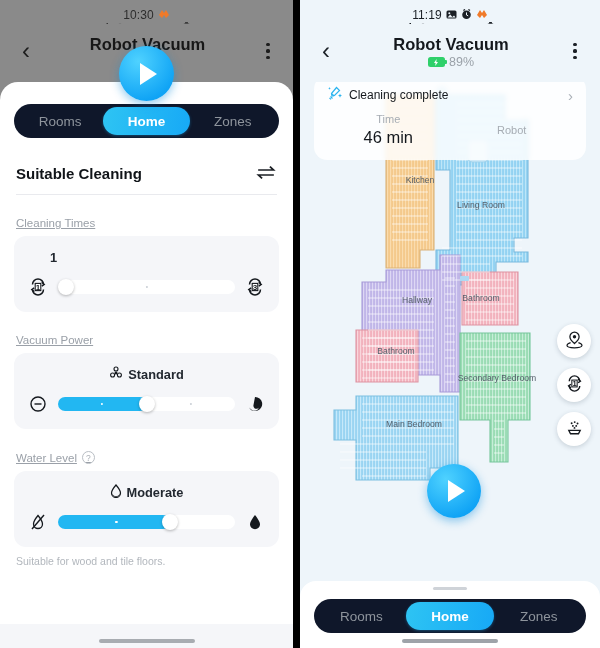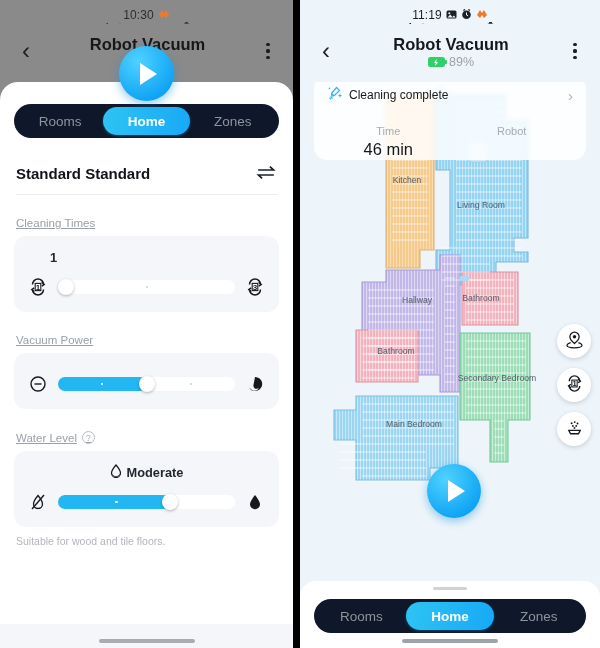--- a/index.html
+++ b/index.html
@@ -201,21 +201,21 @@
     background:rgba(255,255,255,.84); border-radius:13px;
     z-index:20; padding:9px 13px 0 13px; backdrop-filter:blur(2px);
   }
   .sc-head { display:flex; align-items:center; gap:6px; }
   .sc-label { font-size:12px; color:#14181d; }
   .sc-chev {
     margin-left:auto; color:#aab0b7; font-size:15px; cursor:pointer;
     line-height:1;
   }
   .sc-metrics {
-    display:flex; margin-top:20px; position:relative; align-items:flex-start;
+    display:flex; margin-top:8px; position:relative; align-items:center;
   }
   .sc-metric { flex:1; text-align:center; }
   .sc-mlabel { font-size:11px; color:#a6acb3; }
   .sc-mvalue { font-size:16.5px; color:#14181d; margin-top:3px; }
   .sc-vdiv {
     width:1px; background:#dfe4ea; margin:3px 0;
   }
 
   
   .map-wrap { position:absolute; inset:0; z-index:10; }
@@ -329,21 +329,21 @@
 
   <div class="sheet">
 
     <div class="segmented">
       <div class="seg">Rooms</div>
       <div class="seg active">Home</div>
       <div class="seg">Zones</div>
     </div>
 
     <div class="mode-row">
-      <div class="mode-title">Standard Standard</div>
+      <div class="mode-title">Suitable Cleaning</div>
       <div class="swap-ico">
         <svg width="22" height="22" viewBox="0 0 22 22">
           <path d="M4 8 L18 8 M15.5 5.2 L18.5 8 L15.5 8" stroke="#1b1f24" stroke-width="1.7" fill="none" stroke-linecap="square"></path>
           <path d="M4 13 L18 13 M6.5 15.8 L3.5 13 L6.5 13" stroke="#1b1f24" stroke-width="1.7" fill="none" stroke-linecap="square"></path>
         </svg>
       </div>
     </div>
     <div class="divider"></div>
 
     <div class="group-label">
@@ -376,20 +376,31 @@
             <rect x="7.2" y="6.4" width="5.6" height="7.2" stroke="#15191e" stroke-width="1.1" fill="none"></rect>
           </svg>
         </div>
       </div>
     </div>
 
     <div class="group-label">
       <span>Vacuum Power</span>
     </div>
     <div class="card">
+      <div class="card-value">
+        <span>
+          <svg width="14" height="14" viewBox="0 0 14 14">
+            <circle cx="7" cy="7" r="1.5" fill="#15191e"></circle>
+            <circle cx="7" cy="3" r="2" fill="none" stroke="#15191e" stroke-width="1.1"></circle>
+            <circle cx="3.6" cy="9" r="2" fill="none" stroke="#15191e" stroke-width="1.1"></circle>
+            <circle cx="10.4" cy="9" r="2" fill="none" stroke="#15191e" stroke-width="1.1"></circle>
+          </svg>
+        </span>
+        <span>Standard</span>
+      </div>
       <div class="slider-row">
         <div class="slider-ico">
           <svg width="20" height="20" viewBox="0 0 20 20">
             <circle cx="10" cy="10" r="7" fill="none" stroke="#15191e" stroke-width="1.4"></circle>
             <path d="M6.5 10 L13.5 10" stroke="#15191e" stroke-width="1.4"></path>
           </svg>
         </div>
         <div class="track">
           <span class="fill" style="width:50%;"></span>
           <span class="tick on" style="left:25%;"></span>
@@ -546,21 +557,21 @@
         <path d="M62 404 L154 404 M62 412 L154 412 M62 420 L154 420 M62 428 L154 428
                  M62 436 L154 436 M40 444 L154 444 M40 452 L126 452 M40 460 L126 460
                  M40 468 L126 468 M62 476 L126 476"></path>
       </g>
 
       <circle cx="142" cy="92" r="5" fill="#bfe4f5" stroke="#85c4e3" stroke-width="1"></circle>
       <rect x="168" y="140" width="20" height="22" rx="4" fill="#cfe9f7" stroke="#9fd2ec" stroke-width="1"></rect>
       <rect x="160" y="276" width="9" height="5" rx="1" fill="#aed9f2"></rect>
     </svg>
 
-    <div class="room-label" style="left:107px;top:180px;">Kitchen</div>
+    <div class="room-label" style="left:120px;top:180px;">Kitchen</div>
     <div class="room-label" style="left:181px;top:181px;margin-top:24px;">Living Room</div>
     <div class="room-label" style="left:117px;top:300px;">Hallway</div>
     <div class="room-label" style="left:181px;top:298px;">Bathroom</div>
     <div class="room-label" style="left:96px;top:351px;">Bathroom</div>
     <div class="room-label" style="left:197px;top:378px;">Secondary Bedroom</div>
     <div class="room-label" style="left:114px;top:424px;">Main Bedroom</div>
   </div>
 
   <div class="statusbar" style="position:relative;z-index:25;">
     <div class="sb-left">

